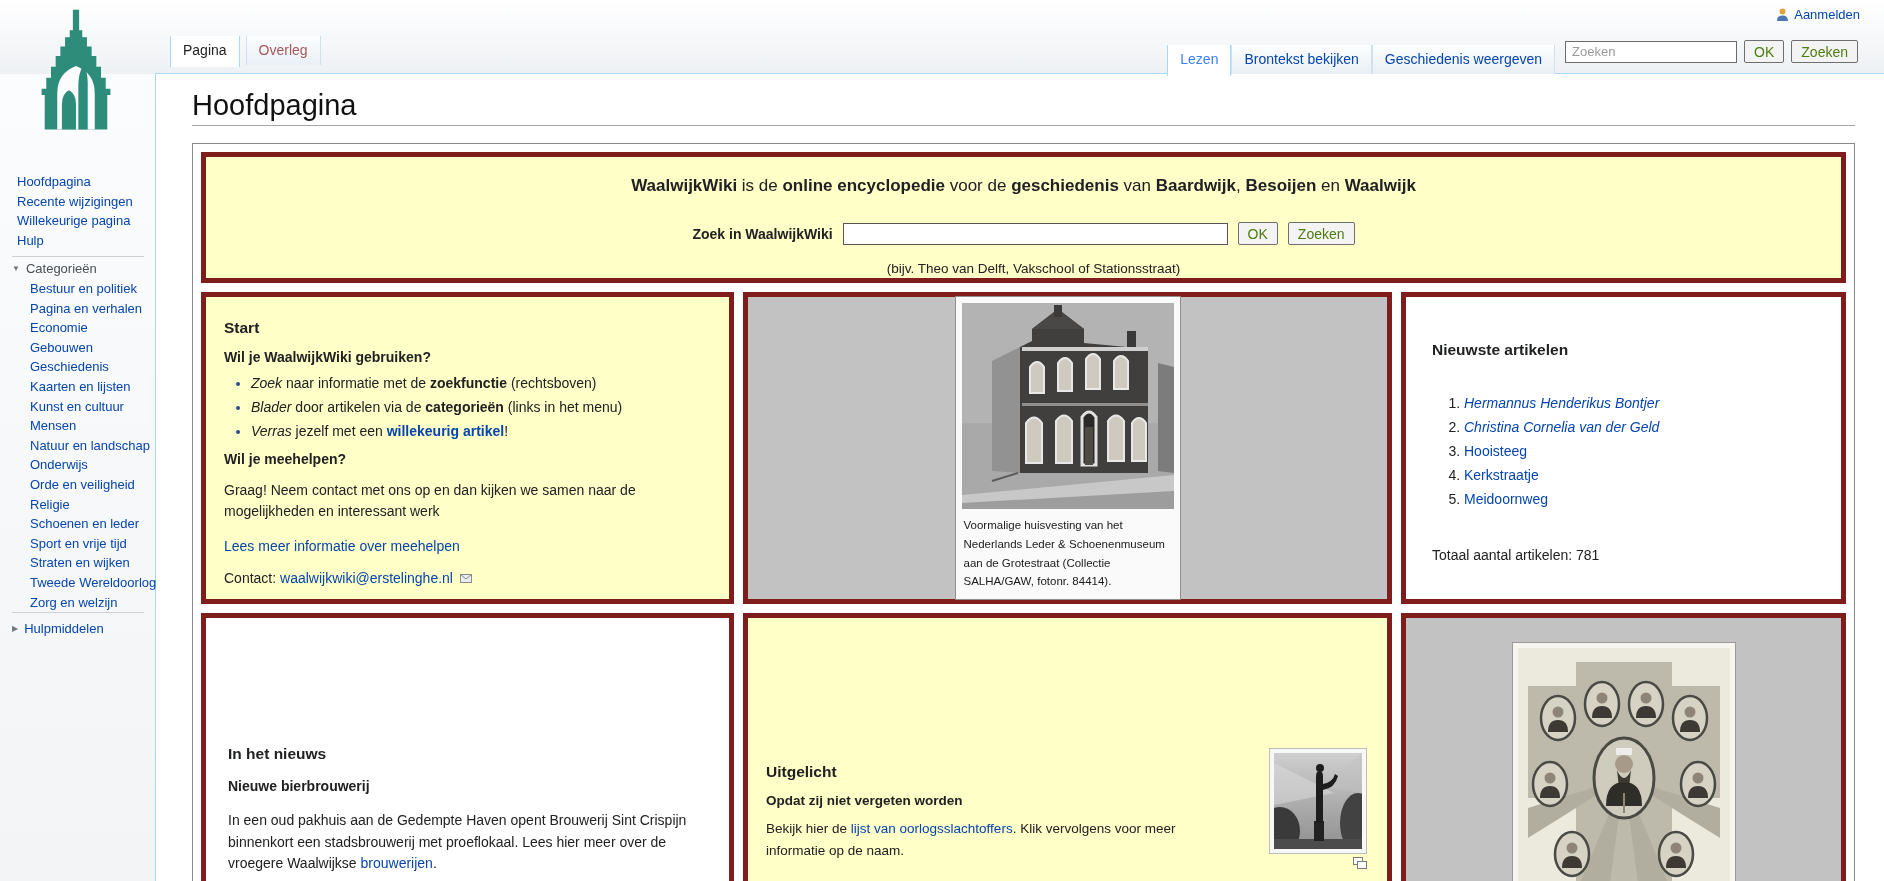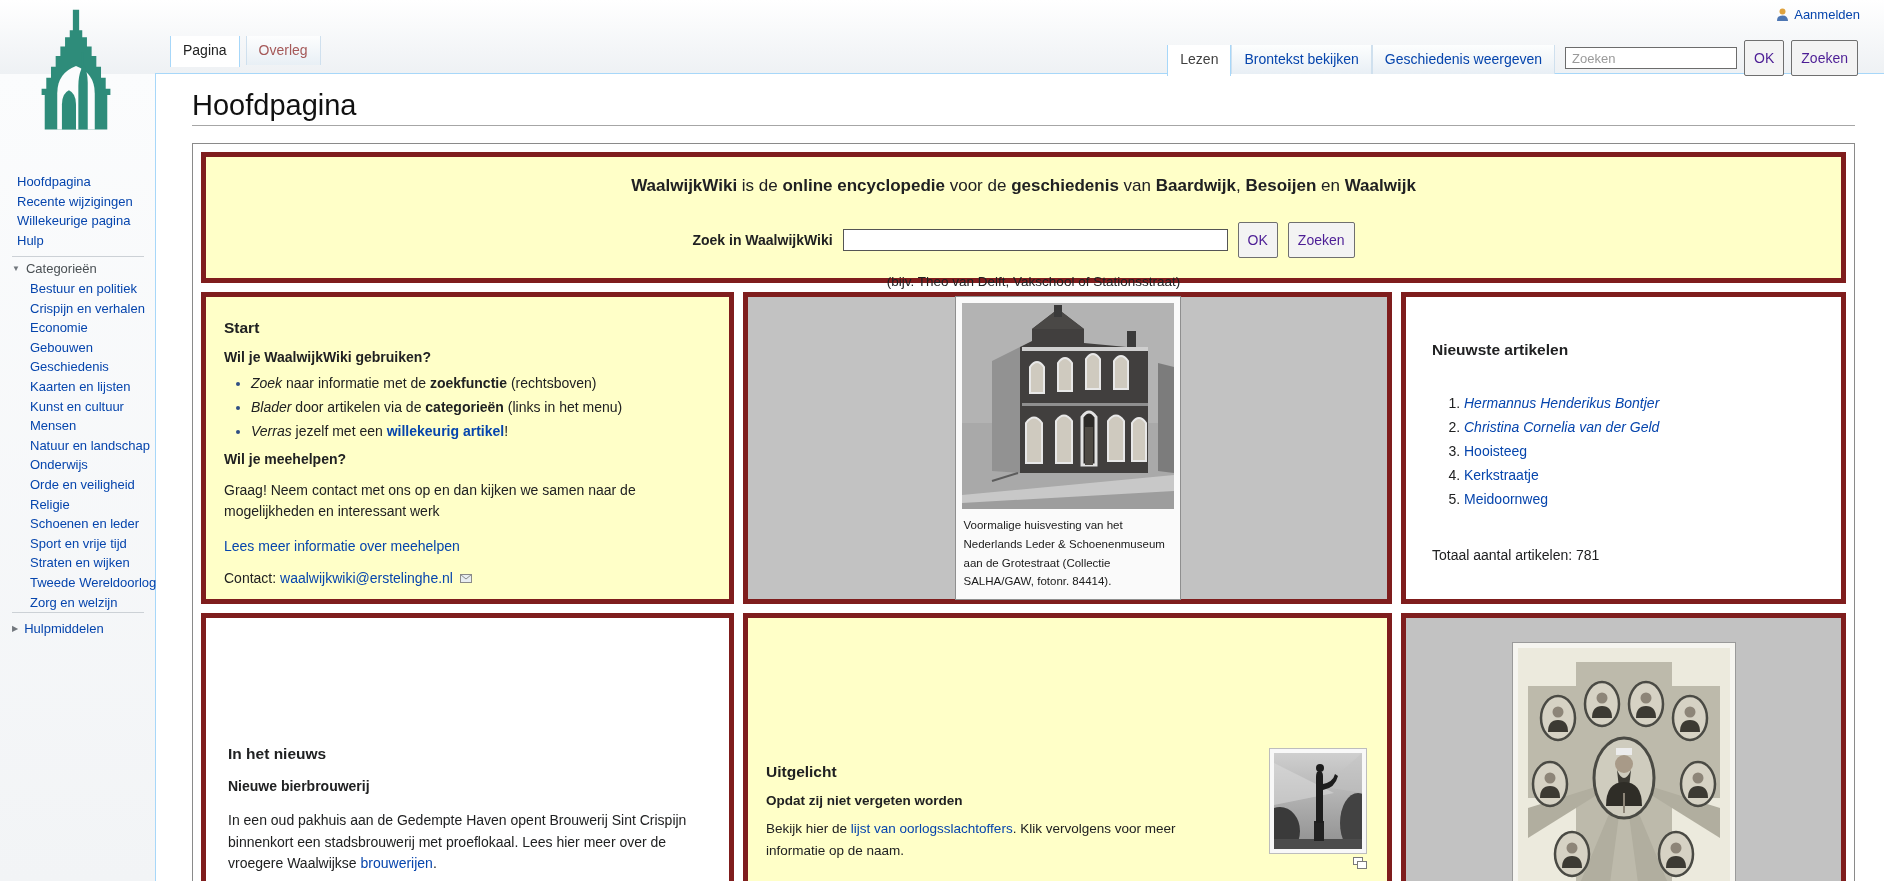--- a/index.html
+++ b/index.html
@@ -16,27 +16,27 @@
   
   .tab{box-sizing:border-box;height:29px;line-height:29px;padding:0 12px;font-size:14px;
     background:linear-gradient(#fdfefe,#e8eff5);border-left:1px solid #cfe0ee;border-right:1px solid #cfe0ee;
     white-space:nowrap;}
   .tab.active{background:#ffffff;height:31px;color:#222;border-left-color:#a7d7f9;border-right-color:#a7d7f9;}
   #left-tabs{left:170px;top:36px;display:flex;align-items:flex-start;z-index:6;}
   #tab-overleg{margin-left:6px;color:#a55858;}
   #right-cluster{right:26px;top:38px;display:flex;align-items:flex-start;z-index:6;}
   #right-tabs{display:flex;margin-top:7px;align-items:flex-start;}
   #right-tabs .tab{color:#0645ad;}
-  #right-tabs .tab.active{color:#404040;}
+  #right-tabs .tab.active{color:#3b82f6;}
   #top-search{display:flex;align-items:center;gap:7px;margin-left:10px;margin-top:2px;}
   #top-search input{width:172px;height:22px;box-sizing:border-box;border:1px solid #6c6c6c;
     font-size:13px;padding:2px 6px;color:#222;font-family:"Liberation Sans",sans-serif;}
   #top-search input::placeholder{color:#9a9a9a;}
-  .btn{height:36px;padding:0 9px;font-size:14px;background:#f3f3f3;border:1px solid #6f6f6f;
-    border-radius:2px;color:#4c1d95;font-family:"Liberation Sans",sans-serif;cursor:pointer;}
+  .btn{height:23px;padding:0 9px;font-size:14px;background:#f3f3f3;border:1px solid #6f6f6f;
+    border-radius:2px;color:#4d7c0f;font-family:"Liberation Sans",sans-serif;cursor:pointer;}
   
   #logo{left:33px;top:6px;z-index:4;}
   .sb-list{list-style:none;margin:0;padding:0;font-size:13px;}
   .sb-list li{line-height:19.6px;}
   #sb-main{left:17px;top:172px;}
   .sb-divider{border-top:1px solid #ccd1d6;width:132px;left:12px;}
   #sb-div1{top:256px;}
   #sb-cat-header{left:12px;top:261px;font-size:13px;color:#4a5054;display:flex;gap:6px;align-items:center;}
   .tri{font-size:8px;color:#72777d;line-height:1;}
   #sb-cats{left:30px;top:279px;}
@@ -150,21 +150,21 @@
   <li><a>Willekeurige pagina</a></li>
   <li><a>Hulp</a></li>
 </ul>
 <div id="sb-div1" class="abs sb-divider"></div>
 <div id="sb-cat-header" class="abs">
   <span class="tri">▼</span>
   <span>Categorieën</span>
 </div>
 <ul id="sb-cats" class="abs sb-list">
   <li><a>Bestuur en politiek</a></li>
-  <li><a>Crispijn en verhalen</a></li>
+  <li><a>Pagina en verhalen</a></li>
   <li><a>Economie</a></li>
   <li><a>Gebouwen</a></li>
   <li><a>Geschiedenis</a></li>
   <li><a>Kaarten en lijsten</a></li>
   <li><a>Kunst en cultuur</a></li>
   <li><a>Mensen</a></li>
   <li><a>Natuur en landschap</a></li>
   <li><a>Onderwijs</a></li>
   <li><a>Orde en veiligheid</a></li>
   <li><a>Religie</a></li>

